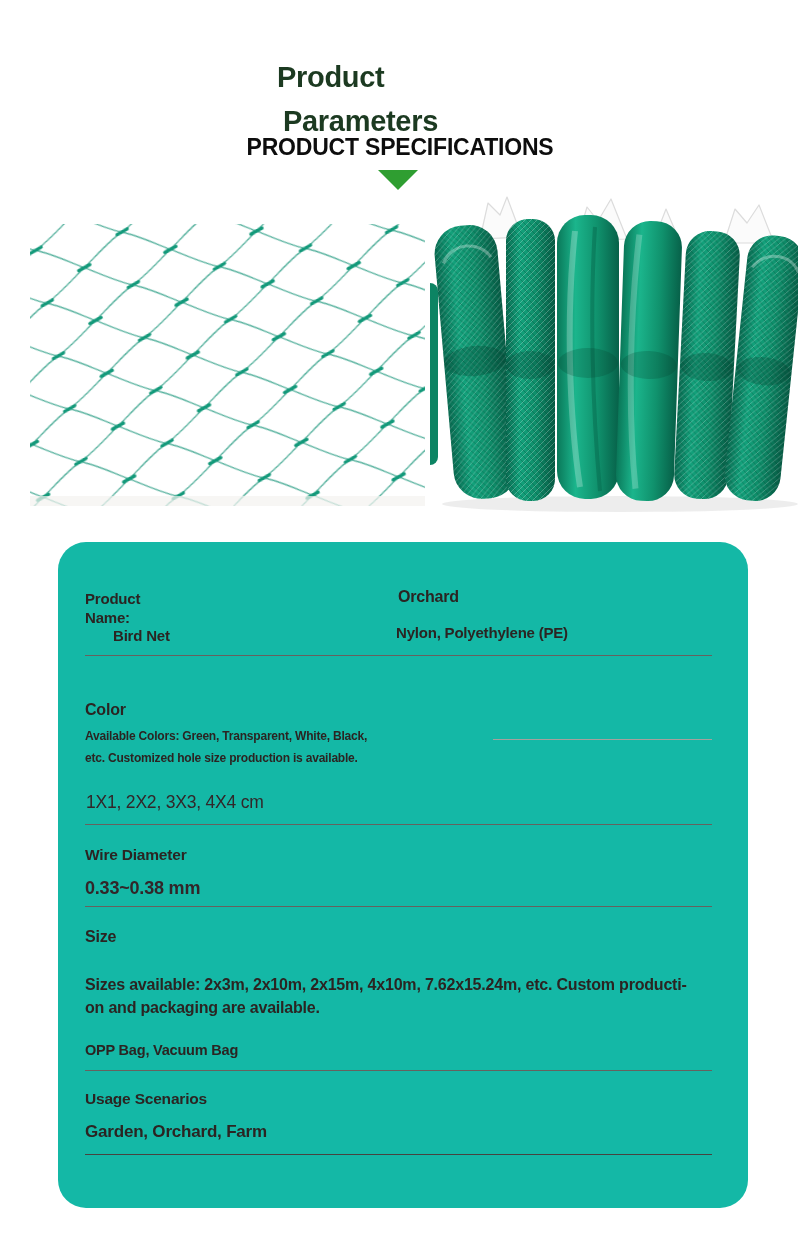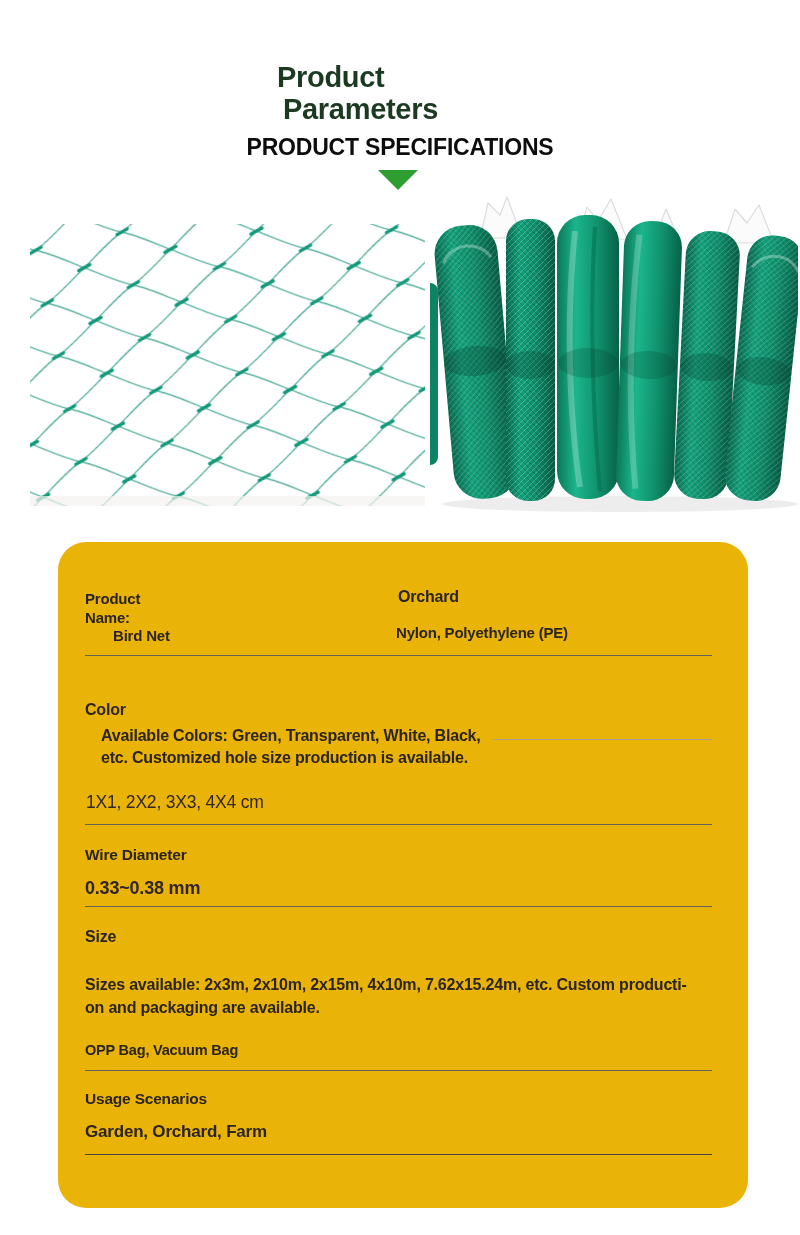--- a/index.html
+++ b/index.html
@@ -9,53 +9,53 @@
     position:relative;overflow:hidden;
   }
   .page{position:absolute;left:0;top:0;width:800px;height:1235px;}
 
   
   .title-block{
     position:absolute;left:277px;top:61px;
     color:#1c3a21;font-size:29px;font-weight:700;line-height:32px;
     letter-spacing:-0.3px;
   }
-  .title-line2{margin-left:6px;}
+  .title-line2{margin-left:6px;margin-top:12px;}
   .subtitle{
     position:absolute;left:0;top:134px;width:800px;text-align:center;
     color:#0d0d0d;font-size:23px;font-weight:700;letter-spacing:-0.2px;
   }
   .tri{
     position:absolute;left:378px;top:170px;width:0;height:0;
     border-left:20px solid transparent;border-right:20px solid transparent;
     border-top:20px solid #2f9e31;
   }
 
   
   .photo{position:absolute;}
   .photo-mesh{left:30px;top:224px;width:395px;height:282px;}
   .photo-bundles{left:430px;top:195px;width:368px;height:320px;}
 
   
   .card{
     position:absolute;left:58px;top:542px;width:690px;height:666px;
-    background:#eab308;border-radius:28px;
+    background:#14b8a6;border-radius:28px;
     color:#2b2422;letter-spacing:-0.2px;
   }
   .card .abs{position:absolute;white-space:nowrap;}
   .divider{position:absolute;left:27px;width:627px;height:1px;background:#66625e;}
   .divider-partial{position:absolute;left:435px;top:197px;width:219px;height:1px;background:#a5a19d;}
 
   .pn-label{left:27px;top:47px;width:100px;font-size:15px;font-weight:700;line-height:19px;white-space:normal !important;}
   .pn-value{left:27px;top:85px;font-size:15px;font-weight:700;margin-left:28px;}
   .mat-label{left:340px;top:46px;font-size:16px;font-weight:700;}
   .mat-value{left:338px;top:82px;font-size:15px;font-weight:700;}
   .d1{top:113px;}
   .color-label{left:27px;top:138px;font-size:16px;font-weight:700;margin-top:21px;}
-  .color-value{left:27px;top:183px;font-size:16px;font-weight:700;line-height:22px;margin-left:16px;}
+  .color-value{left:27px;top:183px;font-size:12px;font-weight:700;line-height:22px;}
   .hole-value{left:28px;top:250px;font-size:17.5px;font-weight:400;color:#322629;}
   .d2{top:282px;}
   .wire-label{left:27px;top:304px;font-size:15.5px;font-weight:700;}
   .wire-value{left:27px;top:336px;font-size:18px;font-weight:700;color:#322629;}
   .d3{top:364px;}
   .size-label{left:27px;top:386px;font-size:16px;font-weight:700;}
   .sizes-value{left:27px;top:432px;font-size:16px;font-weight:700;line-height:22.5px;}
   .pack-value{left:27px;top:500px;font-size:14.5px;font-weight:700;}
   .d4{top:528px;}
   .usage-label{left:27px;top:548px;font-size:15.5px;font-weight:700;}

